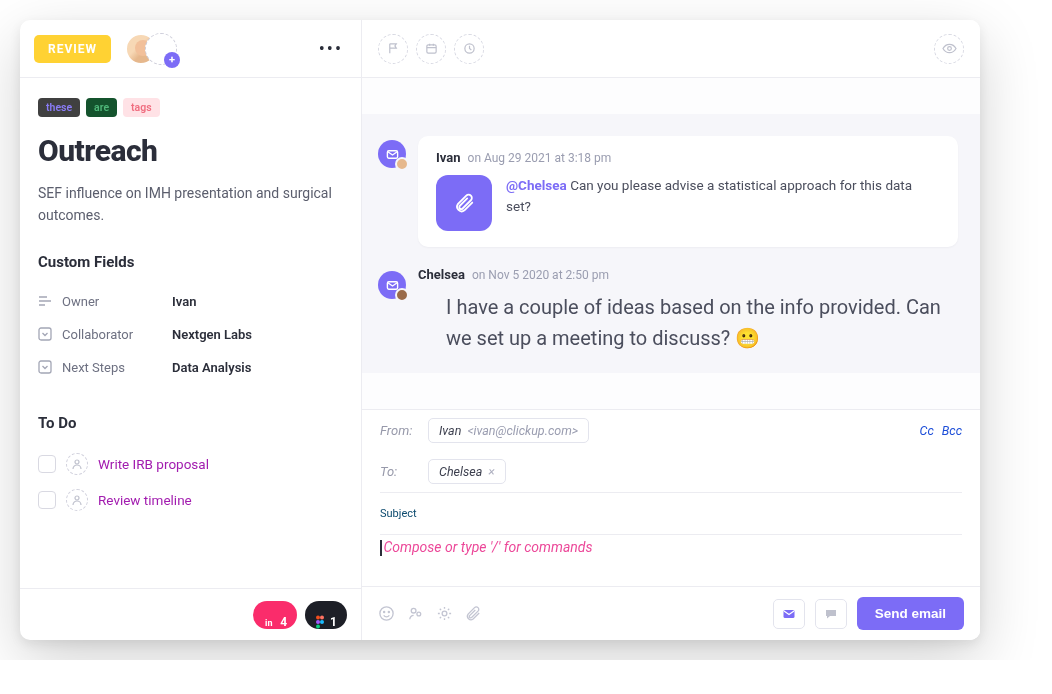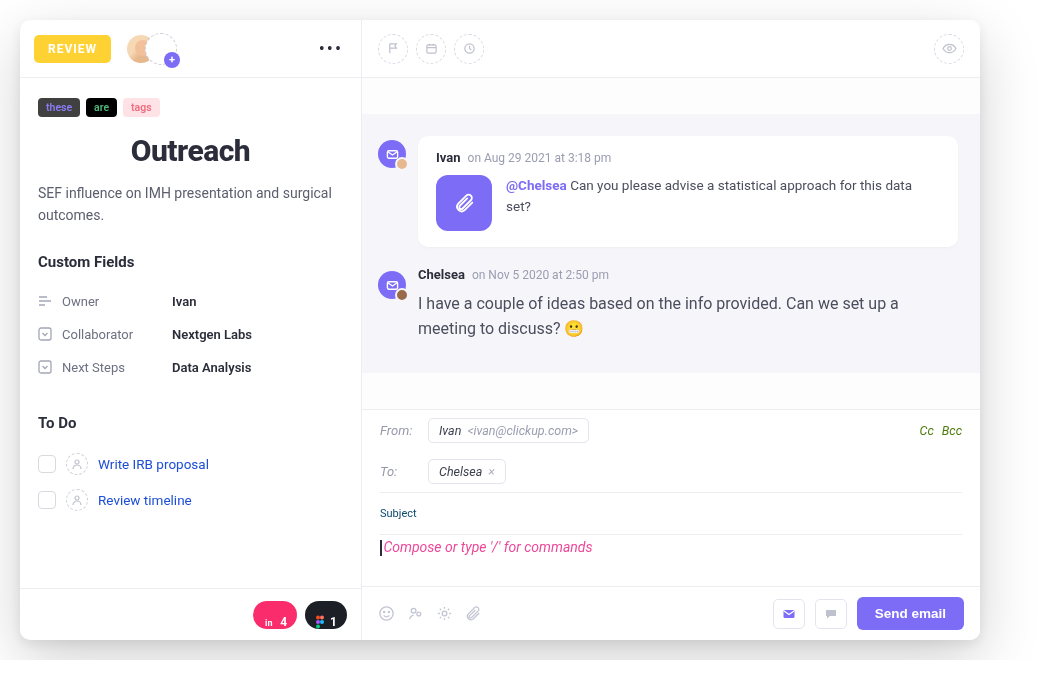--- a/index.html
+++ b/index.html
@@ -83,26 +83,25 @@
   .left-body {
     padding: 20px 18px 10px 18px;
     overflow-y:auto;
   }
   .tags-row { display:flex; gap:6px; margin-bottom:16px; }
   .tag {
     font-size:10.5px; font-weight:600;
     padding:3px 8px; border-radius:4px;
   }
   .tag-purple { background:#404040; color:#8a7cf7; }
-  .tag-green  { background:#000000; color:#4fb779; }
+  .tag-green  { background:#14532d; color:#4fb779; }
   .tag-pink   { background:#ffe2e6; color:#f06e80; }
   .page-title {
     font-size:30px; font-weight:800; letter-spacing:-0.5px;
     margin-bottom:14px;
-    text-align:center;
   }
   .page-desc {
     font-size:14px; color:#5b5e6d; line-height:1.6;
     margin-bottom:26px;
   }
   .section-h {
     font-size:15px; font-weight:700; margin-bottom:14px;
   }
   .cf-row {
     display:flex; align-items:center;
@@ -110,21 +109,21 @@
   }
   .cf-icon {
     width:14px; height:14px; margin-right:10px;
     color:#a3a6b5;
   }
   .cf-label { color:#6e7182; width:110px; }
   .cf-value { font-weight:600; color:#2b2e3a; }
   .todo-list { margin-top:6px; }
   .todo-item {
     display:flex; align-items:center;
-    font-size:13.5px; color:#1d4ed8;
+    font-size:13.5px; color:#a21caf;
     padding:7px 0;
   }
   .todo-check {
     width:18px; height:18px; border:1.5px solid #d9d9e2;
     border-radius:4px; margin-right:10px;
   }
   .todo-assignee {
     width:22px;height:22px;border-radius:50%;
     border:1.5px dashed #d1d1dd; margin-right:10px;
     display:flex;align-items:center;justify-content:center;
@@ -207,21 +206,21 @@
   .field-row + .field-row { border-top:0; }
   .field-label { width:48px; }
   .chip {
     border:1px solid #e3e4ed; border-radius:5px;
     padding:4px 10px; font-size:12.5px;
     display:flex; align-items:center; gap:6px;
     color:#3c3f4e;
   }
   .chip .email { color:#9a9db0; }
   .chip .x { color:#aeb0c0; cursor:pointer; }
-  .ccbcc { margin-left:auto; color:#4d7c0f; font-size:12.5px; display:flex; gap:8px;justify-content:center;}
+  .ccbcc { margin-left:auto; color:#1d4ed8; font-size:12.5px; display:flex; gap:8px;justify-content:center;}
   .divider { height:1px; background:#ececf1; margin:0 18px; }
   .subject-row {
     padding:14px 18px; font-size:11px; color:#0c4a6e;
   }
   .compose-body {
     padding:4px 18px 30px 18px;
     font-size:14px; color:#ec4899;
     border-left:1.5px solid #2b2e3a; border-left:none;font-style:italic;
   }
   .compose-body .caret {
@@ -417,21 +416,21 @@
               <rect x="1.5" y="3" width="11" height="8" rx="1.5"></rect>
               <path d="M2 4l5 3.5L12 4"></path>
             </svg>
           <span class="mini" style="background:#9a6b4a"></span>
         </div>
         <div style="flex:1">
           <div class="msg-head">
             <span class="author">Chelsea</span>
             <span>on Nov 5 2020 at 2:50 pm</span>
           </div>
-          <div class="msg-text" style="font-size:16px;">I have a couple of ideas based on the info provided. Can we set up a meeting to discuss? 😬</div>
+          <div class="msg-text" style="font-size:20px;margin-left:28px;">I have a couple of ideas based on the info provided. Can we set up a meeting to discuss? 😬</div>
         </div>
       </div>
     </div>
 
     <div class="compose">
       <div class="field-row">
         <span class="field-label">From:</span>
         <span class="chip">
           <span>Ivan</span>
           <span class="email">&lt;ivan@clickup.com&gt;</span>

